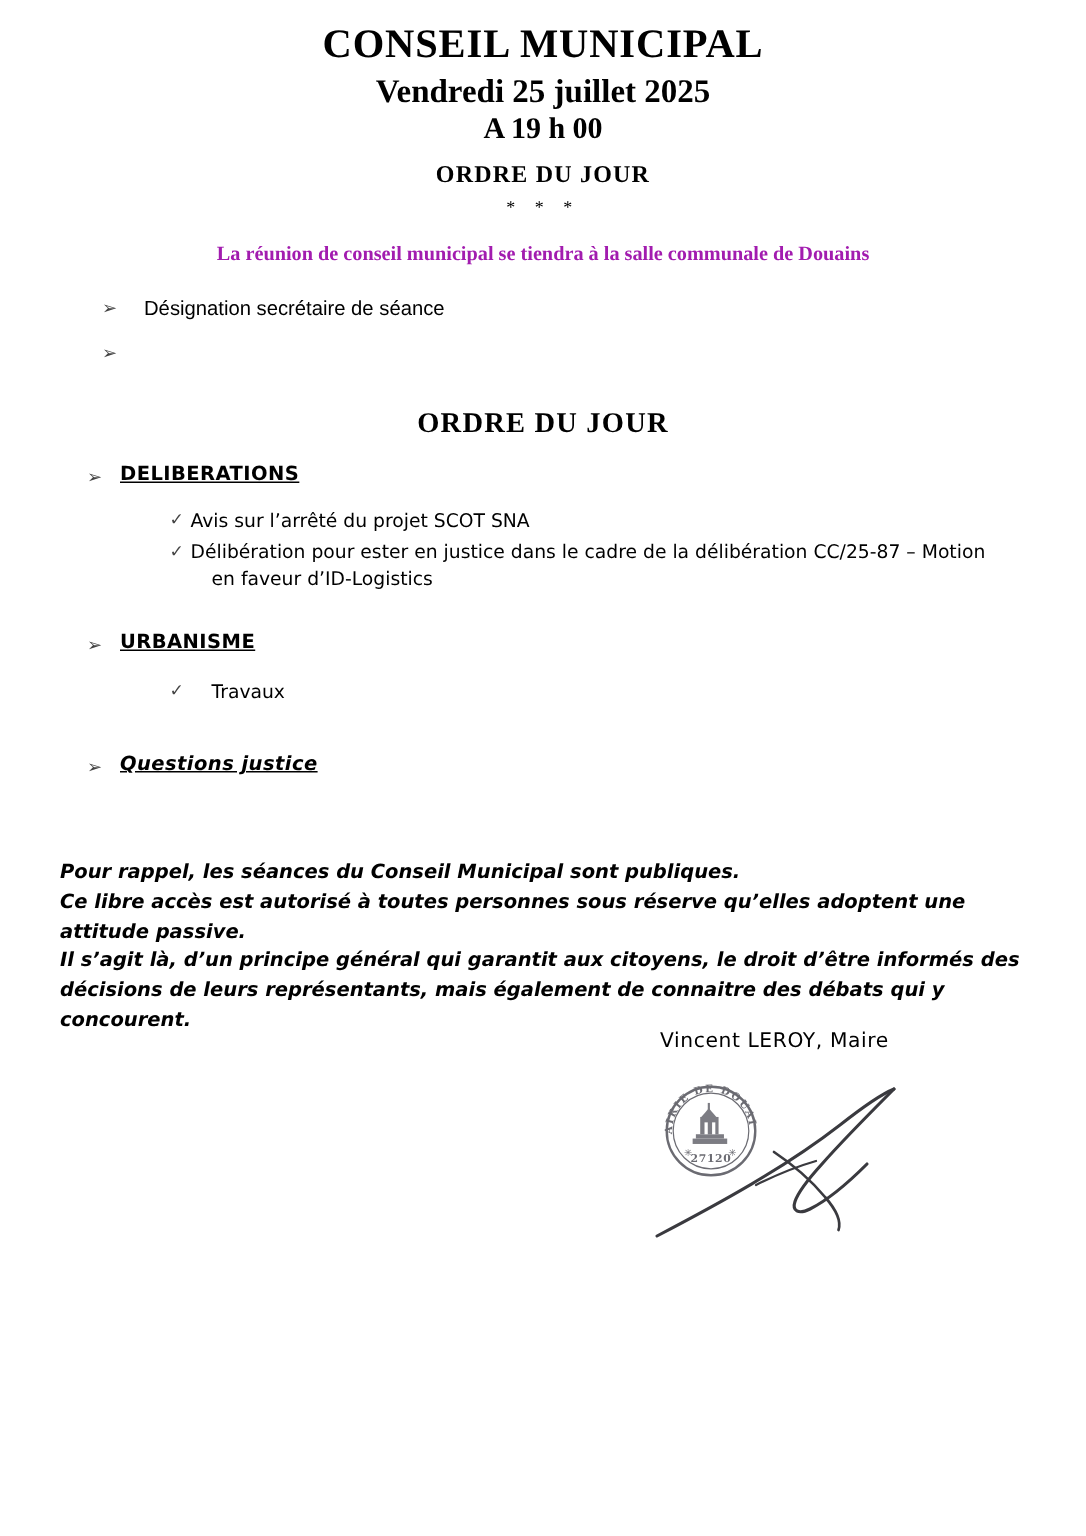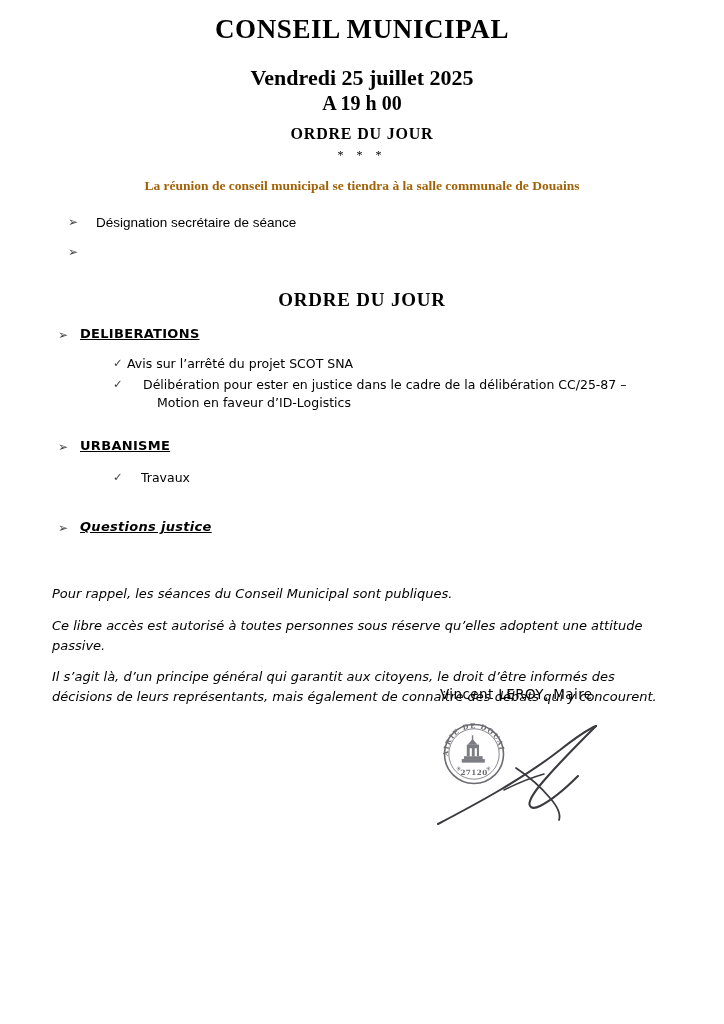--- a/index.html
+++ b/index.html
@@ -35,21 +35,21 @@
     font-size: 27px;
     letter-spacing: 0.6px;
     line-height: 1.15;
     margin: 0;
   }
   .doc-date {
     font-family: "Liberation Serif", "DejaVu Serif", serif;
     font-weight: bold;
     font-size: 22px;
     line-height: 1.2;
-    margin: 20px 0 0 0;
+    margin: 3px 0 0 0;
   }
   .doc-time {
     font-family: "Liberation Serif", "DejaVu Serif", serif;
     font-weight: bold;
     font-size: 20px;
     line-height: 1.2;
     margin: 0 0 0 0;
   }
   .doc-subtitle {
     font-family: "Liberation Serif", "DejaVu Serif", serif;
@@ -155,39 +155,39 @@
   .sub-row .row-text {
     font-family: "DejaVu Sans", sans-serif;
     font-size: 12.5px;
     line-height: 1.5;
     padding-right: 54px;
     text-indent: 0;
   }
   .sub-row .row-text.hanging {
     padding-left: 14px;
     text-indent: -14px;
-    margin-left: 16px;
   }
   .sub-row.wide .marker {
     width: 28px;
   }
 
   
   .footer-note {
     position: absolute;
     left: 40px;
     top: 572px;
     width: 640px;
     font-family: "DejaVu Sans", sans-serif;
     font-style: italic;
     font-size: 13px;
     line-height: 1.52;
   }
   .footer-note p {
-    margin: 12px;
+    margin: 0;
+    font-weight: bold;
   }
 
   
   .signature-name {
     position: absolute;
     left: 440px;
     top: 686px;
     font-family: "DejaVu Sans", sans-serif;
     font-size: 13.5px;
     letter-spacing: 0.4px;
@@ -220,21 +220,21 @@
 <div class="page">
 
   <div class="header-block">
     <div class="doc-title">CONSEIL MUNICIPAL</div>
     <div class="doc-date">Vendredi 25 juillet 2025</div>
     <div class="doc-time">A 19 h 00</div>
     <div class="doc-subtitle">ORDRE DU JOUR</div>
     <div class="doc-separator">* * *</div>
   </div>
 
-  <div class="notice" style="color: #a16207;">La réunion de conseil municipal se tiendra à la salle communale de Douains</div>
+  <div class="notice" style="color: #a21caf;">La réunion de conseil municipal se tiendra à la salle communale de Douains</div>
 
   <div class="intro-list">
 
     <div class="row intro-row">
       <span class="marker">➢</span>
       <span class="row-text">Désignation secrétaire de séance</span>
     </div>
 
     <div class="row intro-row">
       <span class="marker">➢</span>

